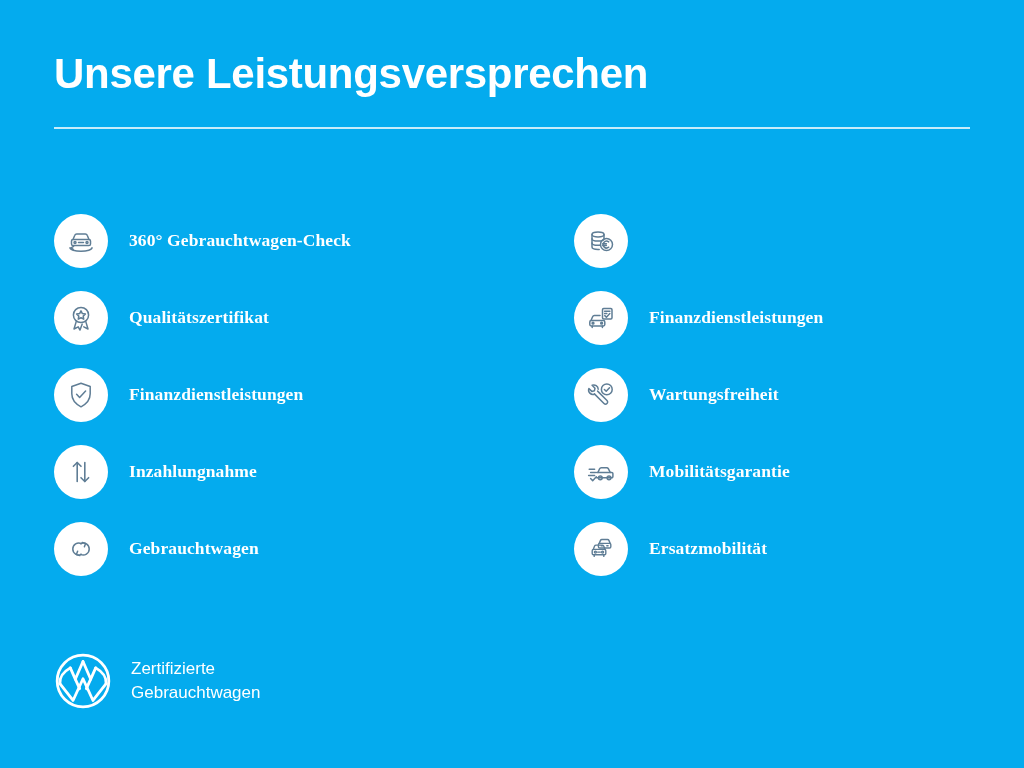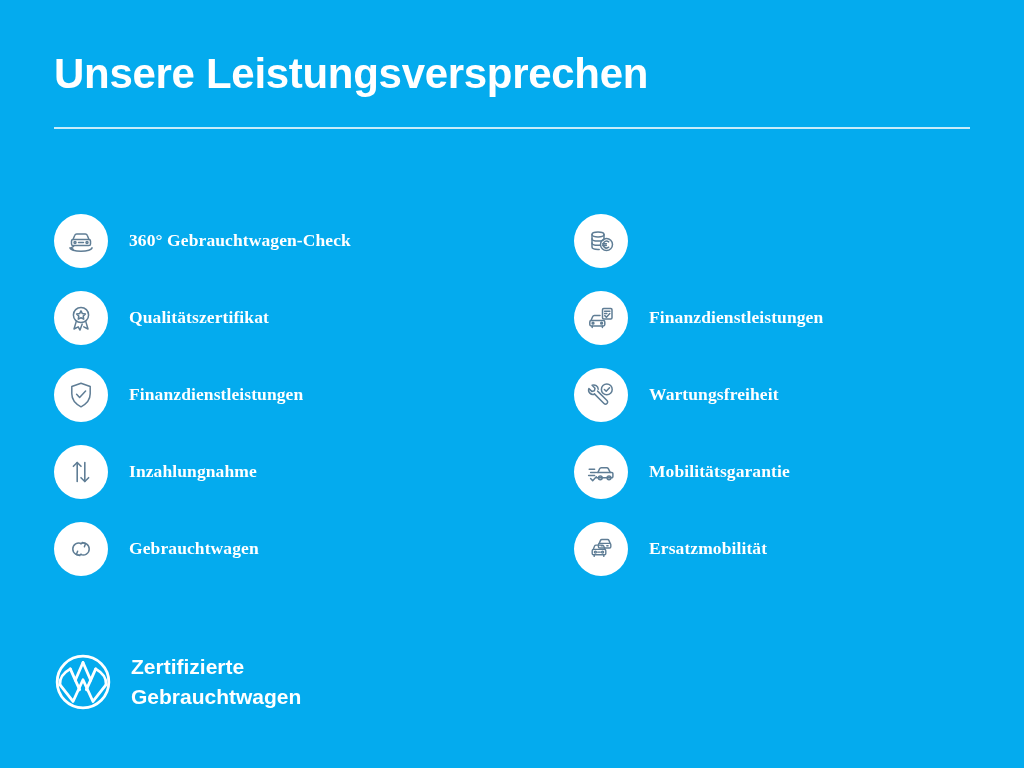--- a/index.html
+++ b/index.html
@@ -108,22 +108,22 @@
 
   .brand-logo {
     width: 58px;
     height: 58px;
     min-width: 58px;
   }
 
   .brand-logo svg { display: block; width: 58px; height: 58px; }
 
   .brand-text {
-    font-size: 21px;
-    font-weight: bold;
+    font-size: 17px;
+    font-weight: normal;
     line-height: 1.42;
     color: #ffffff;
     white-space: nowrap;
   }
 </style>
 </head>
 <body>
 
 <div class="slide">
 

